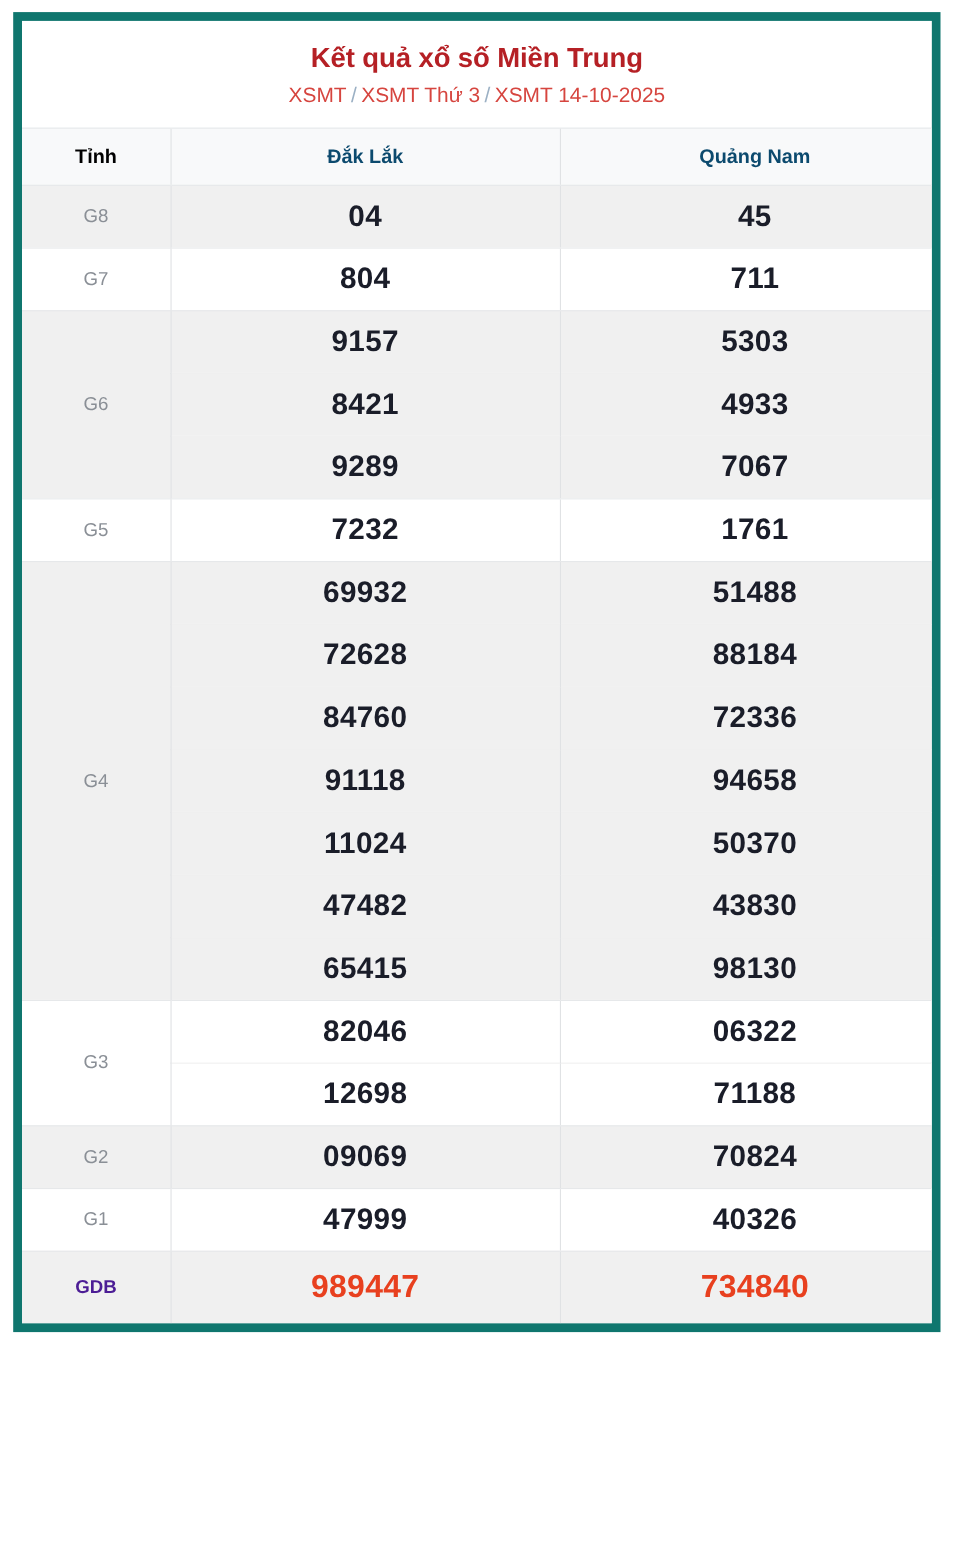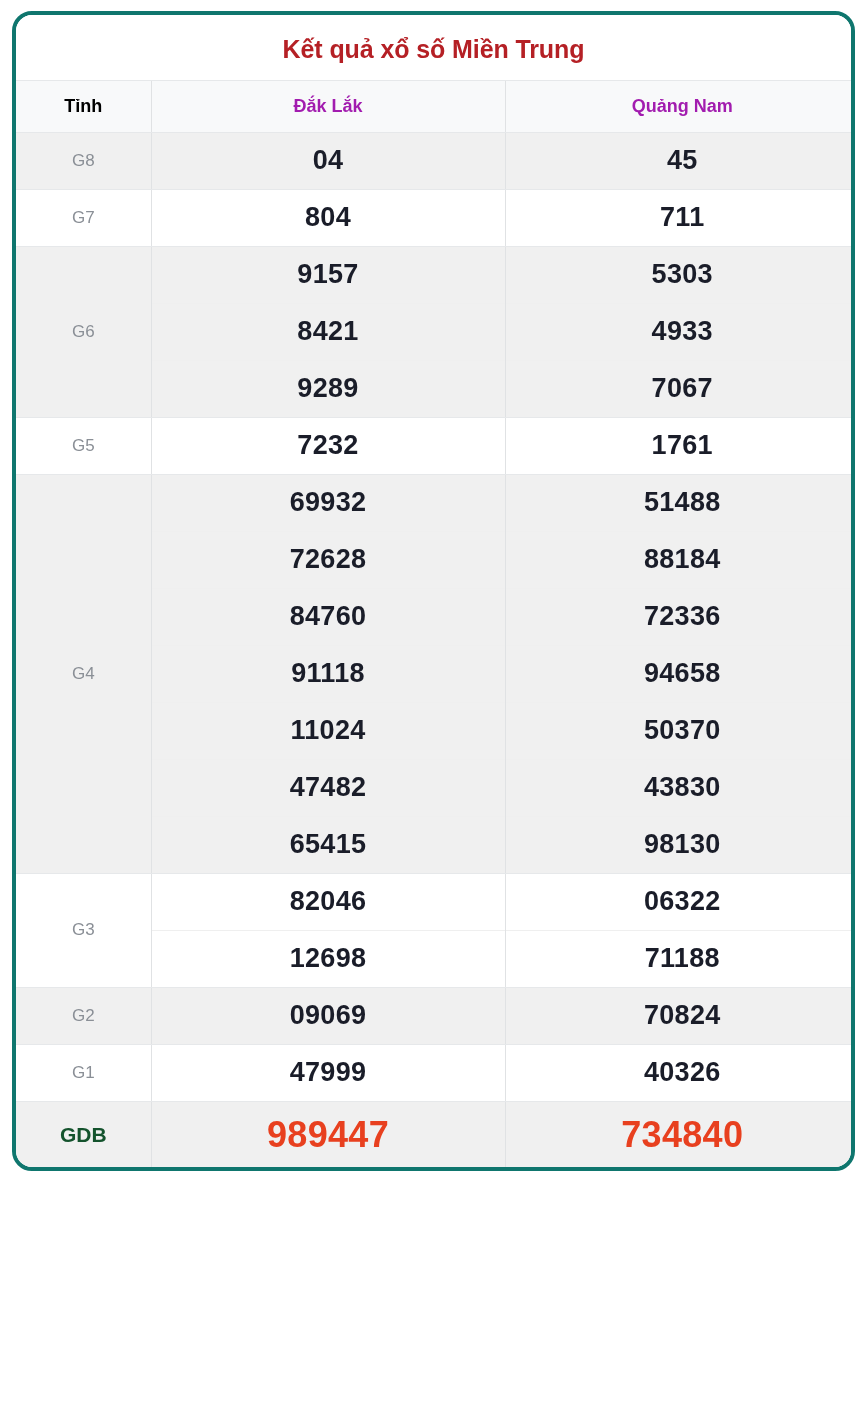--- a/index.html
+++ b/index.html
@@ -14,22 +14,22 @@
 
   .page {
     position: relative;
     width: 867px;
     height: 1410px;
     padding: 11px 12px 0 12px;
   }
 
   
   .result-card {
-    border: 4px solid #0f766e;
-    border-radius: 20px;
+    border: 8px solid #0f766e;
+    border-radius: 0;
     background: #ffffff;
     overflow: hidden;
     width: 843px;
   }
 
   
   .card-head {
     background: #ffffff;
     padding: 20px 10px 16px 10px;
     text-align: center;
@@ -75,37 +75,37 @@
     height: 52px;
     font-size: 18px;
     font-weight: bold;
     border-top: 1px solid #e6e8ea;
     border-bottom: 1px solid #e6e8ea;
   }
   .thead-row th.h-label {
     color: #000000;
   }
   .thead-row th.h-prov {
-    color: #a21caf;
+    color: #0c4a6e;
     border-left: 1px solid #e0e2e4;
   }
 
   
   td.g-label {
     color: #8a8f96;
     font-size: 17px;
     font-weight: normal;
     border-bottom: 1px solid #e6e8ea;
     border-right: 1px solid #e0e2e4;
     text-align: center;
   }
   td.g-label.gdb-label {
-    color: #14532d;
-    font-weight: bold;
-    font-size: 21px;
+    color: #4c1d95;
+    font-weight: bold;
+    font-size: 17px;
   }
 
   
   td.num {
     font-size: 27px;
     font-weight: bold;
     color: #1a1d29;
     height: 57px;
     letter-spacing: 0.3px;
   }
@@ -117,34 +117,37 @@
   
   tr.group-end td.num { border-bottom: 1px solid #e6e8ea; }
 
   
   tr.shade td.num, td.g-label.shade { background: #f0f0f0; }
   tr.plain td.num, td.g-label.plain { background: #ffffff; }
 
   
   tr.gdb td.num {
     color: #e8401f;
-    font-size: 36px;
+    font-size: 29px;
     height: 66px;
   }
   tr.gdb td.num, tr.gdb td.g-label { border-bottom: 0; }
 </style>
 </head>
 <body>
 
 <div class="page">
 
   <div class="result-card">
 
     <div class="card-head">
       <div class="card-title">Kết quả xổ số Miền Trung</div>
+      <div class="breadcrumb">
+        <span class="crumb" id="bc0">XSMT</span><span class="sep" id="sep0">/</span><span class="crumb" id="bc1">XSMT Thứ 3</span><span class="sep" id="sep1">/</span><span class="crumb" id="bc2">XSMT 14-10-2025</span>
+      </div>
     </div>
 
     <table class="res-table">
       <colgroup>
         <col class="c-label">
           <col class="c-prov">
           <col class="c-prov">
       </colgroup>
       <thead>
         <tr class="thead-row">

